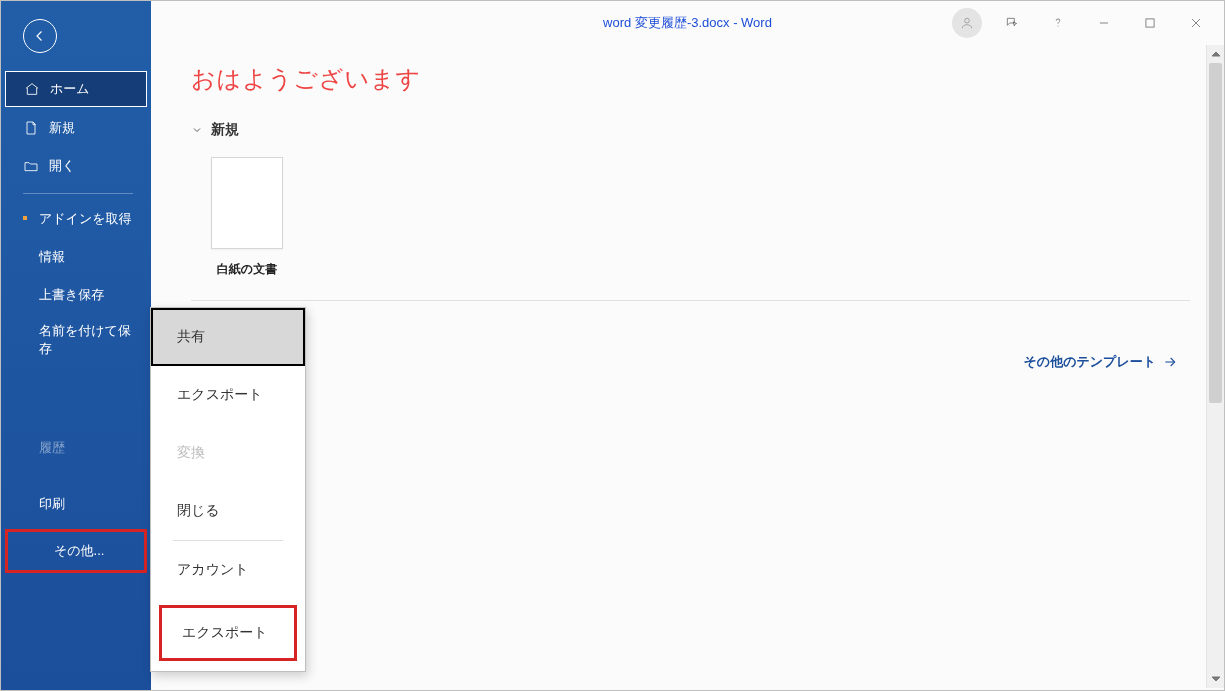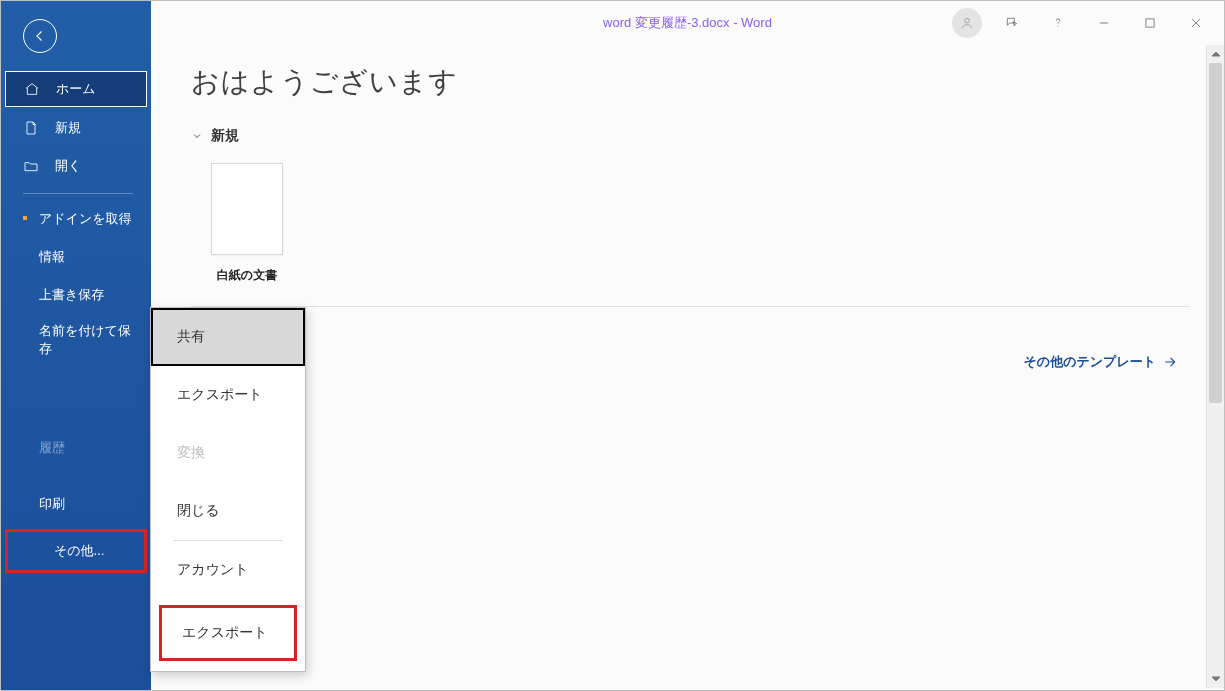--- a/index.html
+++ b/index.html
@@ -2,42 +2,42 @@
 <html><head>
 <meta charset="utf-8">
 <style>
   * { box-sizing: border-box; margin: 0; padding: 0; }
   html, body { width: 1225px; height: 691px; font-family: "Yu Gothic UI", "Meiryo", sans-serif; overflow: hidden; background: #fff; }
   .app { display: flex; width: 100%; height: 100%; border: 1px solid #bfbfbf; }
   
   .sidebar { width: 150px; background: #1b4e9b; background: linear-gradient(#225ea8,#1b4e9b); color: #fff; display: flex; flex-direction: column; padding-top: 18px; font-size: 13px; }
   .back-btn { width: 34px; height: 34px; border: 1px solid #fff; border-radius: 50%; margin-left: 22px; margin-bottom: 16px; display:flex; align-items:center; justify-content:center; cursor:pointer; }
   .back-btn svg { width: 18px; height: 18px; stroke:#fff; fill:none; stroke-width:1.5; }
-  .nav-item { display:flex; align-items:center; gap:16px; padding: 10px 14px 10px 22px; cursor:pointer; color:#fff; }
+  .nav-item { display:flex; align-items:center; gap:10px; padding: 10px 14px 10px 22px; cursor:pointer; color:#fff; }
   .nav-item.selected { border:1px solid #fff; margin:2px 4px; padding:8px 10px 8px 18px; background:#153e78; }
   .nav-item .icon { width:16px; height:16px; display:inline-flex; align-items:center; justify-content:center; }
   .nav-item .icon svg { width:16px; height:16px; stroke:#fff; fill:none; stroke-width:1.3; }
   .nav-divider { border-top:1px solid rgba(255,255,255,.3); margin:8px 18px 6px 22px; }
   .nav-sub { padding: 10px 14px 10px 38px; cursor:pointer; color:#fff; position:relative; }
   .nav-sub .dot { position:absolute; left:22px; top:16px; width:4px; height:4px; background:#f2a13a; }
   .nav-sub.disabled { color: rgba(255,255,255,.45); }
   .nav-sub.multiline { line-height:1.35; padding-top:8px; padding-bottom:8px; }
   .sidebar-spacer { flex: 0 0 64px; }
   .nav-other { margin: 6px 4px; border: 3px solid #d62424; padding: 10px 14px 10px 46px; cursor:pointer; }
   
   .main { flex:1; display:flex; flex-direction:column; background:#fbfbfb; position:relative; }
   .titlebar { height:44px; display:flex; align-items:center; justify-content:center; position:relative; }
-  .titlebar .title { font-size:13px; color:#8b5cf6; }
+  .titlebar .title { font-size:13px; color:#1d4ed8; }
   .titlebar .controls { position:absolute; right:6px; top:0; height:44px; display:flex; align-items:center; gap:2px; }
   .ctrl { width:44px; height:30px; display:flex; align-items:center; justify-content:center; cursor:pointer; color:#555; }
   .ctrl svg { width:14px; height:14px; stroke:#555; fill:none; stroke-width:1.2; }
   .ctrl.avatar { width:30px; height:30px; border-radius:50%; background:#e4e4e4; margin-right:6px; }
   .ctrl.avatar svg { stroke:#8a8a8a; }
   .content { flex:1; padding: 0 24px 0 40px; position:relative; overflow:hidden; }
-  h1.greeting { font-size:28px; font-weight:400; color:#404040; margin: 18px 0 26px 0; letter-spacing:1px; }
+  h1.greeting { font-size:24px; font-weight:400; color:#ef4444; margin: 18px 0 26px 0; letter-spacing:1px; }
   .section-head { display:flex; align-items:center; gap:8px; font-size:14px; font-weight:600; color:#333; cursor:pointer; }
   .section-head svg { width:12px; height:12px; stroke:#333; fill:none; stroke-width:1.6; }
   .templates { margin-top:18px; display:flex; }
   .tpl { display:flex; flex-direction:column; align-items:center; gap:12px; margin-left:20px; }
   .tpl .thumb { width:72px; height:92px; background:#fff; border:1px solid #d6d6d6; box-shadow:0 1px 2px rgba(0,0,0,.05); cursor:pointer; }
   .tpl .cap { font-size:12px; font-weight:600; color:#222; }
   .more-templates { position:absolute; right:46px; top:308px; color:#1b4e9b; font-size:13px; font-weight:600; display:flex; align-items:center; gap:6px; cursor:pointer; }
   .more-templates svg { width:16px; height:16px; stroke:#1b4e9b; fill:none; stroke-width:1.6; }
   .divider-h { border-top:1px solid #e0e0e0; margin-top:22px; margin-right:10px; }
   .pin-tab { margin-top:52px; font-size:13px; color:#666; }

